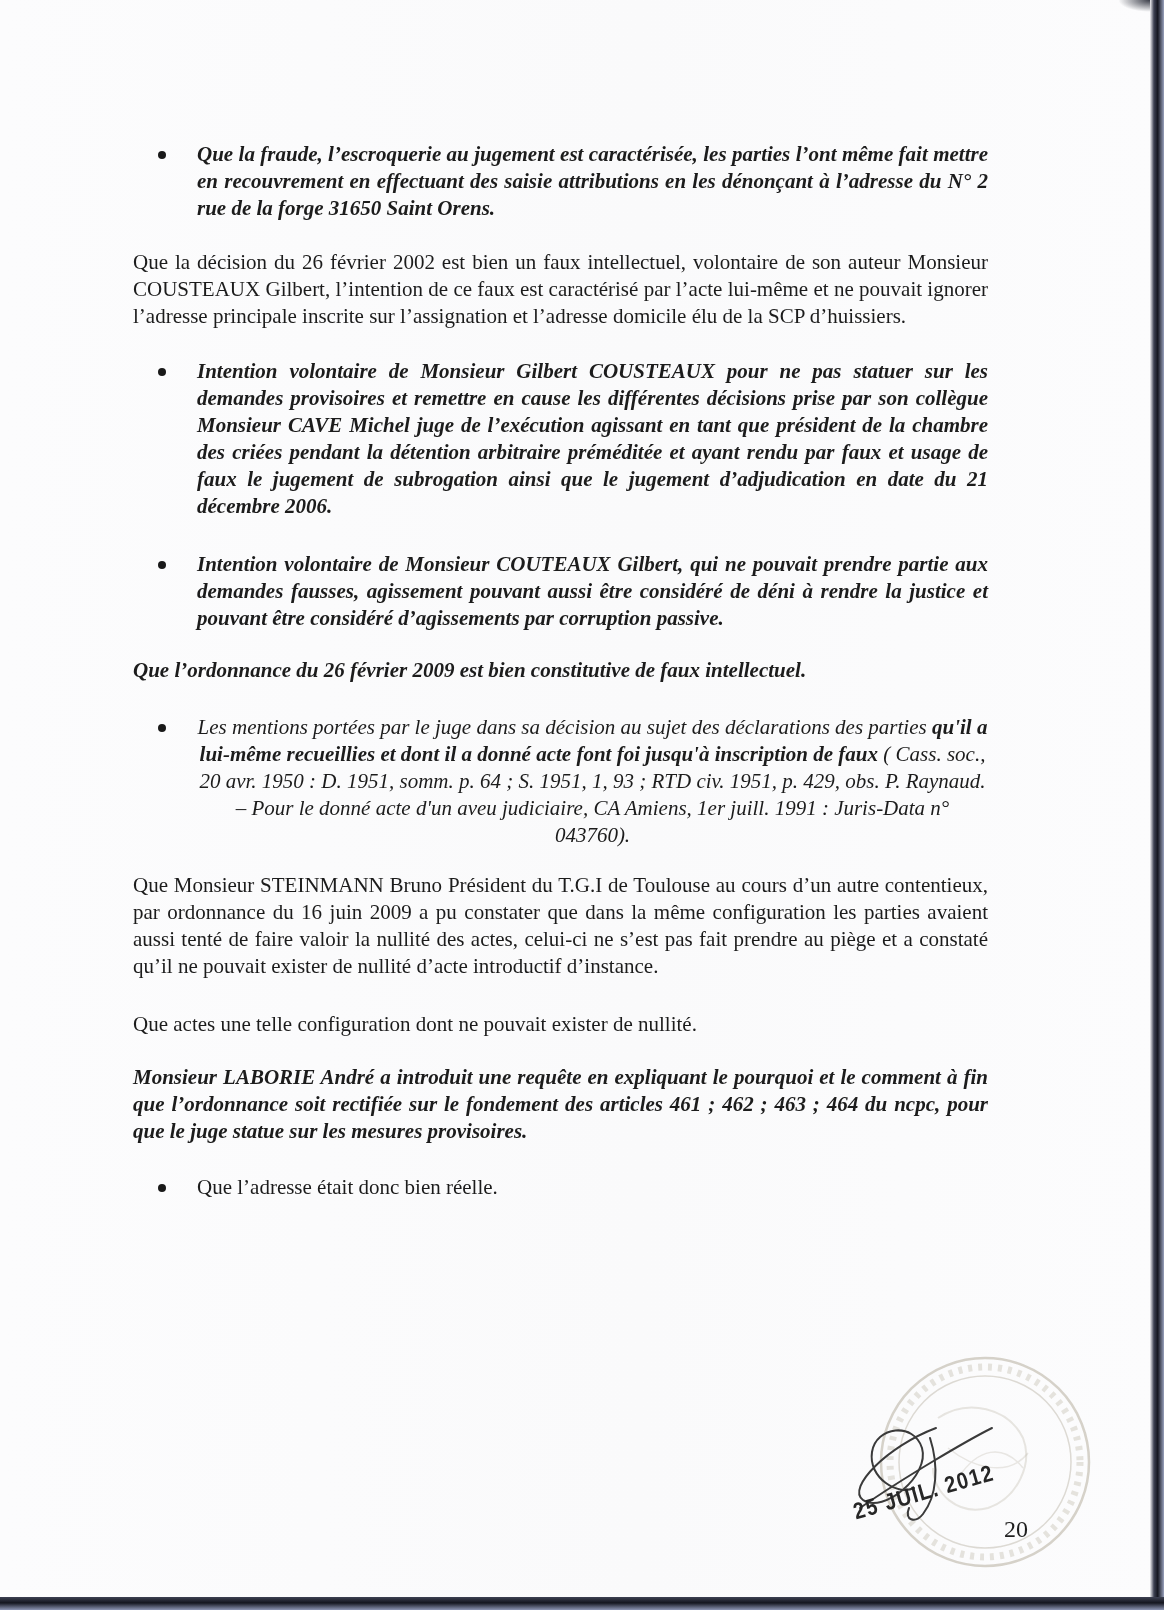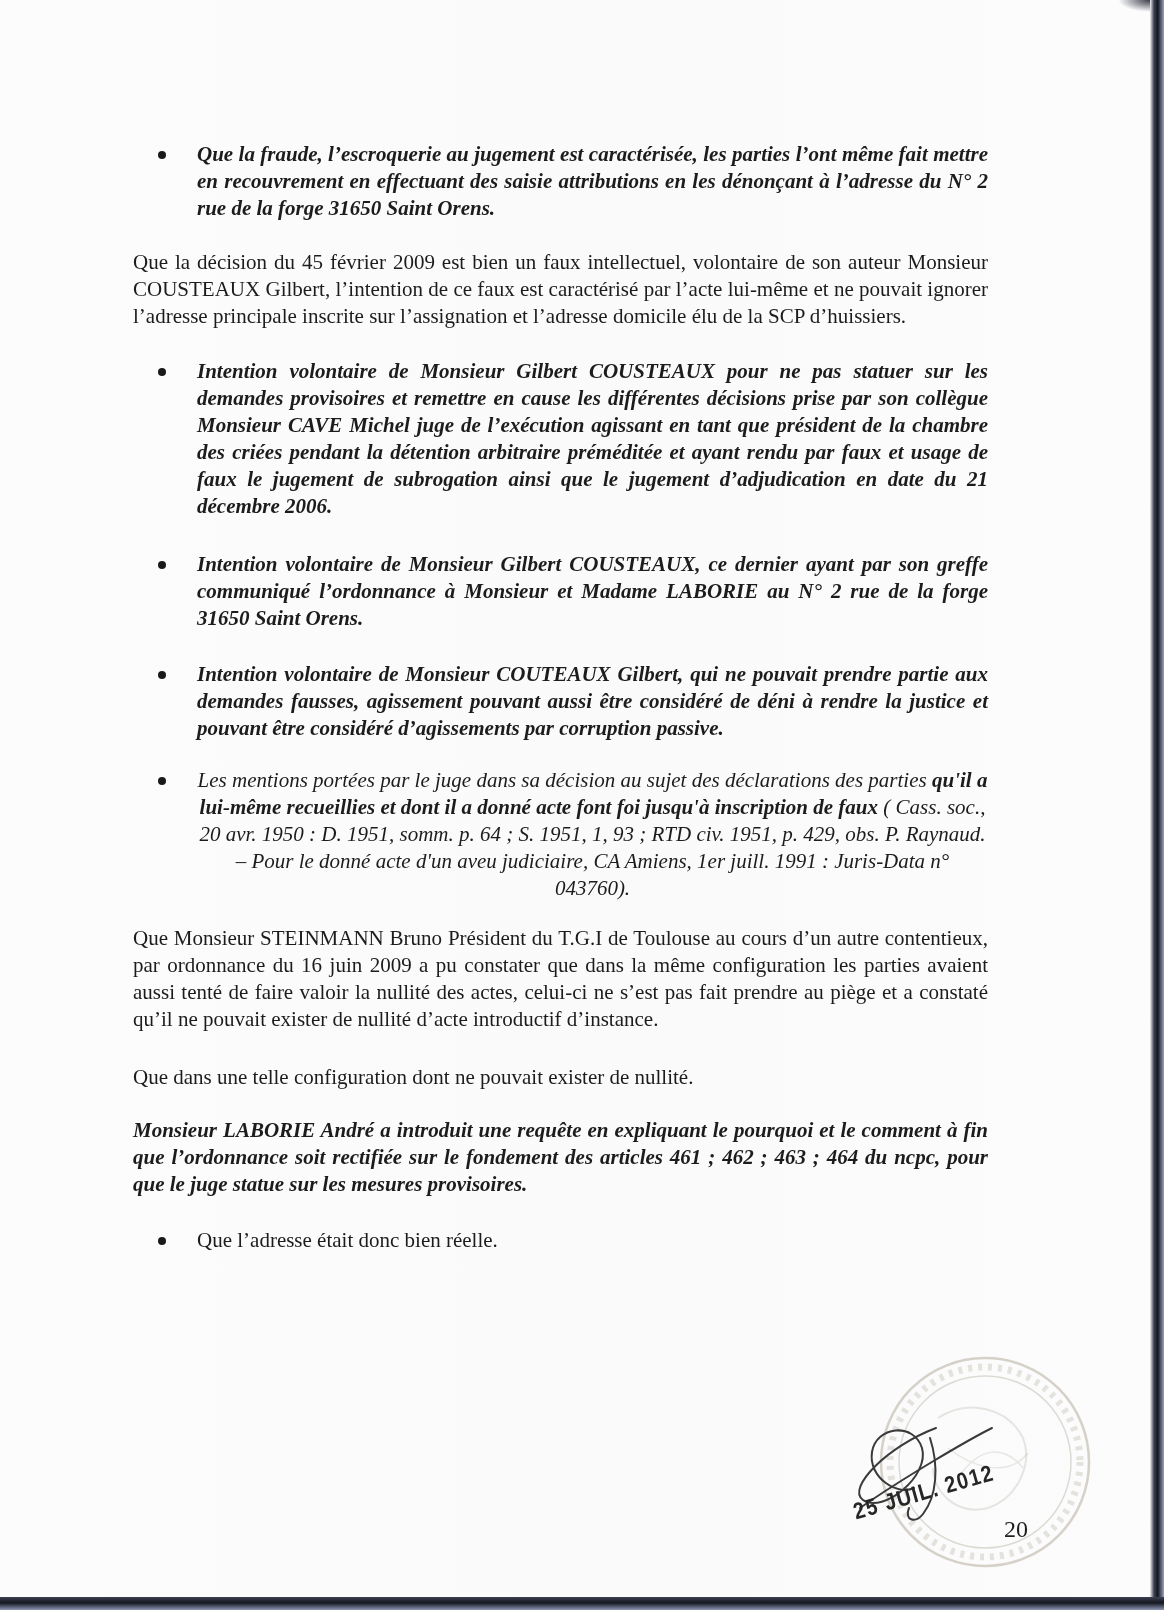--- a/index.html
+++ b/index.html
@@ -61,50 +61,49 @@
   </svg>
 
   <div class="content">
 
     <div class="blk bullet bi" style="margin-bottom:27px">
       <span class="dot"></span>
       <span>Que la fraude, l’escroquerie au jugement est caractérisée, les parties l’ont même fait mettre en recouvrement en effectuant des saisie attributions en les dénonçant à l’adresse du N° 2 rue de la forge 31650 Saint Orens.</span>
     </div>
 
     <div class="blk" style="margin-bottom:28px">
-      <span>Que la décision du 45 février 2009 est bien un faux intellectuel, volontaire de son auteur Monsieur COUSTEAUX Gilbert, l’intention de ce faux est caractérisé par l’acte lui-même et ne pouvait ignorer l’adresse principale inscrite sur l’assignation et l’adresse domicile élu de la SCP d’huissiers.</span>
+      <span>Que la décision du 26 février 2002 est bien un faux intellectuel, volontaire de son auteur Monsieur COUSTEAUX Gilbert, l’intention de ce faux est caractérisé par l’acte lui-même et ne pouvait ignorer l’adresse principale inscrite sur l’assignation et l’adresse domicile élu de la SCP d’huissiers.</span>
     </div>
 
     <div class="blk bullet b" style="margin-bottom:31px">
       <span class="dot"></span>
       <span>Intention volontaire de Monsieur Gilbert COUSTEAUX pour ne pas statuer sur les demandes provisoires et remettre en cause les différentes décisions prise par son collègue Monsieur CAVE Michel juge de l’exécution agissant en tant que président de la chambre des criées pendant la détention arbitraire préméditée et ayant rendu par faux et usage de faux le jugement de subrogation ainsi que le jugement d’adjudication en date du 21 décembre 2006.</span>
     </div>
 
-    <div class="blk bullet b" style="margin-bottom:29px">
-      <span class="dot"></span>
-      <span>Intention volontaire de Monsieur Gilbert COUSTEAUX, ce dernier ayant par son greffe communiqué l’ordonnance à Monsieur et Madame LABORIE au N° 2 rue de la forge 31650 Saint Orens.</span>
-    </div>
 
     <div class="blk bullet b" style="margin-bottom:25px">
       <span class="dot"></span>
       <span>Intention volontaire de Monsieur COUTEAUX Gilbert, qui ne pouvait prendre partie aux demandes fausses, agissement pouvant aussi être considéré de déni à rendre la justice et pouvant être considéré d’agissements par corruption passive.</span>
     </div>
 
+    <div class="blk b" style="margin-bottom:30px">
+      <span>Que l’ordonnance du 26 février 2009 est bien constitutive de faux intellectuel.</span>
+    </div>
 
     <div class="blk bullet i left" style="margin-bottom:23px">
       <span class="dot"></span>
       <span>Les mentions portées par le juge dans sa décision au sujet des déclarations des parties </span><span class="b">qu'il a lui-même recueillies et dont il a donné acte font foi jusqu'à inscription de faux</span><span> ( Cass. soc., 20 avr. 1950 : D. 1951, somm. p. 64 ; S. 1951, 1, 93 ; RTD civ. 1951, p. 429, obs. P. Raynaud. – Pour le donné acte d'un aveu judiciaire,  CA Amiens, 1er juill. 1991 : Juris-Data n° 043760).</span>
     </div>
 
     <div class="blk" style="margin-bottom:31px">
       <span>Que Monsieur STEINMANN Bruno Président du T.G.I de Toulouse au cours d’un autre contentieux, par ordonnance du 16 juin 2009 a pu constater que dans la même configuration les parties avaient aussi tenté de faire valoir la nullité des actes, celui-ci ne s’est pas fait prendre au piège et a constaté qu’il ne pouvait exister de nullité d’acte introductif d’instance.</span>
     </div>
 
     <div class="blk" style="margin-bottom:26px">
-      <span>Que dans une telle configuration dont ne pouvait exister de nullité.</span>
+      <span>Que actes une telle configuration dont ne pouvait exister de nullité.</span>
     </div>
 
     <div class="blk bi" style="margin-bottom:29px">
       <span>Monsieur LABORIE André a introduit une requête en expliquant le pourquoi et le comment à fin que l’ordonnance soit rectifiée sur le fondement des articles 461 ; 462 ; 463 ; 464 du ncpc, pour que le juge statue sur les mesures provisoires.</span>
     </div>
 
 
 
     <div class="blk bullet">
       <span class="dot"></span>

